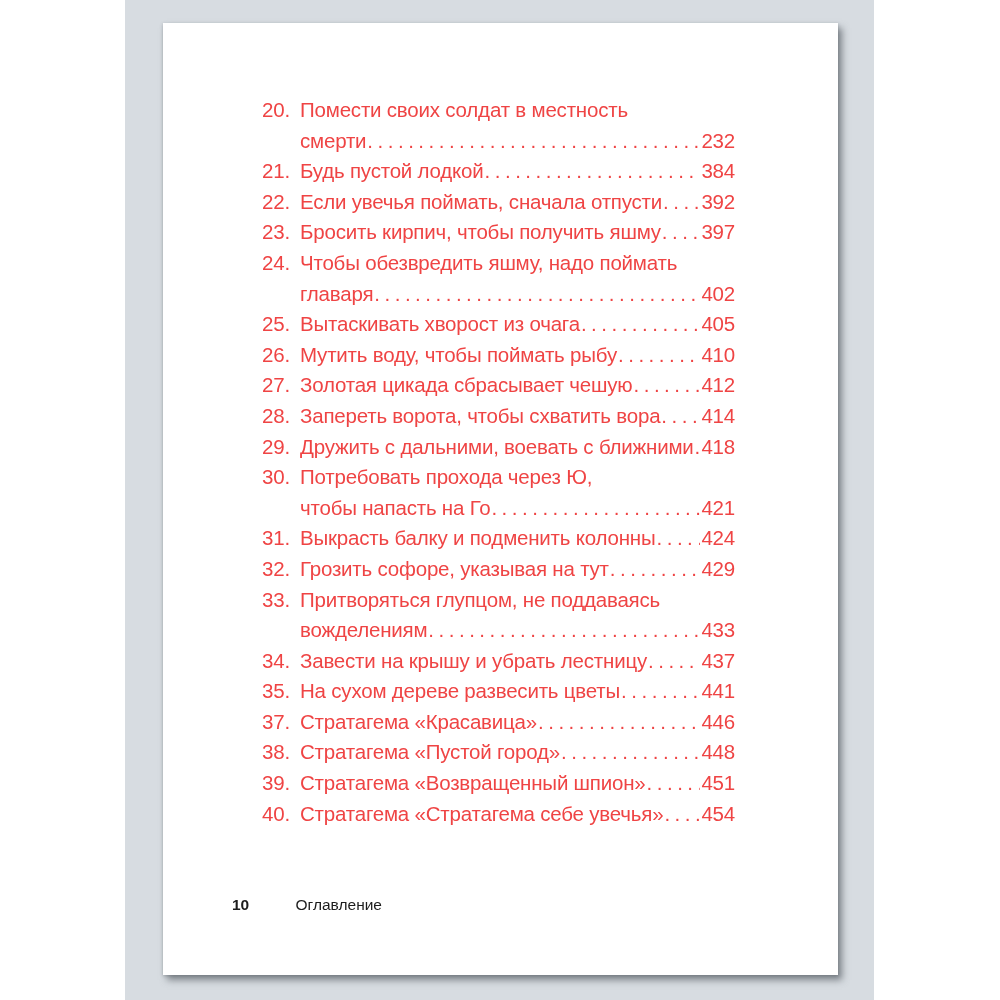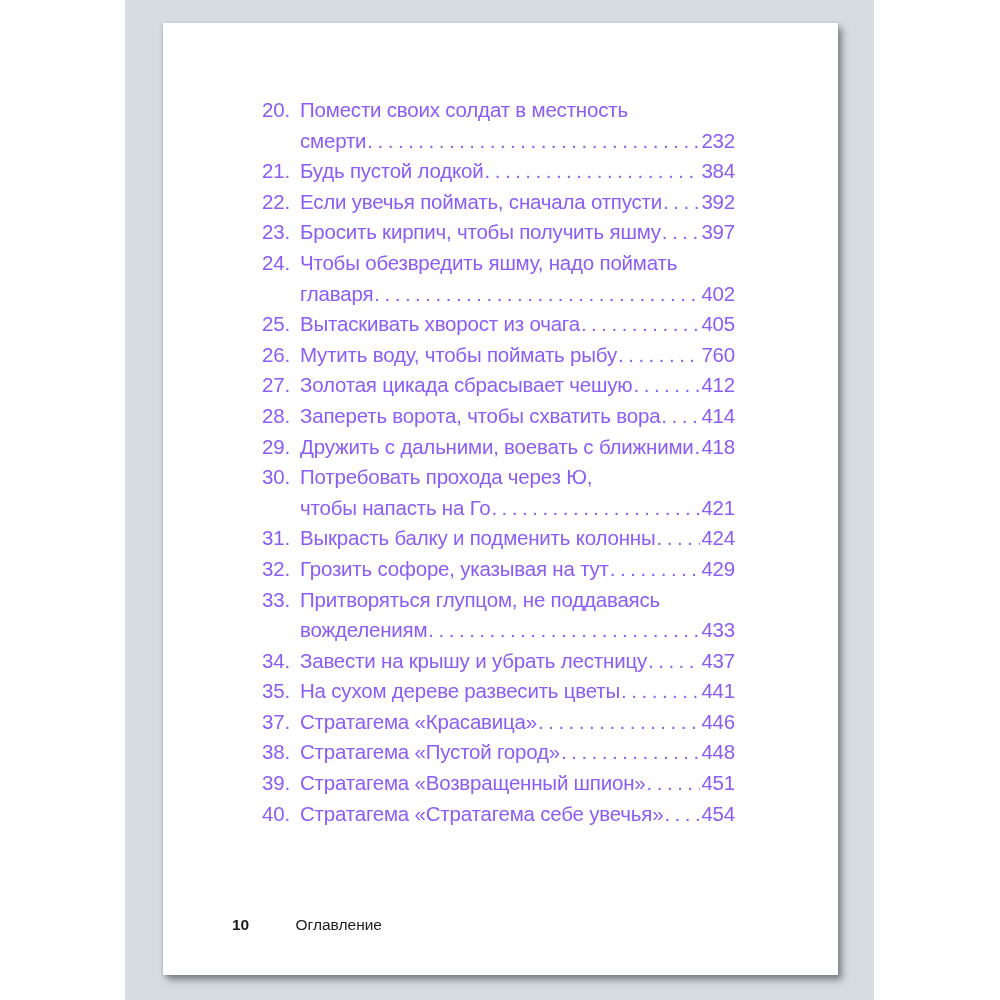--- a/index.html
+++ b/index.html
@@ -29,21 +29,21 @@
     box-shadow: 4px 5px 7px rgba(96, 103, 110, 0.75), 0 1px 3px rgba(96, 103, 110, 0.4);
   }
   .toc {
     position: absolute;
     left: 99px;
     right: 103px;
     top: 72px;
     font-size: 20.5px;
     line-height: 30.6px;
     letter-spacing: -0.2px;
-    color: #8b5cf6;
+    color: #ef4444;
   }
   .toc-line {
     display: flex;
     align-items: baseline;
   }
   .toc-num {
     flex: 0 0 38px;
   }
   .toc-text {
     flex: 0 0 auto;
@@ -59,21 +59,21 @@
   .toc-leader::before {
     content: "................................................................";
     letter-spacing: 4.5px;
   }
   .toc-page {
     flex: 0 0 auto;
   }
   .page-footer {
     position: absolute;
     left: 69px;
-    top: 892px;
+    top: 872px;
     font-size: 15.5px;
     line-height: 20px;
     color: #1c1c1c;
   }
   .page-footer .pagenum {
     font-weight: bold;
     display: inline-block;
   }
   .page-footer .footer-title {
     display: inline-block;
@@ -141,21 +141,21 @@
           <span class="toc-text">Вытаскивать хворост из очага</span>
           <span class="toc-leader"></span>
           <span class="toc-page">405</span>
         </div>
       </div>
       <div class="toc-entry">
         <div class="toc-line">
           <span class="toc-num">26.</span>
           <span class="toc-text">Мутить воду, чтобы поймать рыбу</span>
           <span class="toc-leader"></span>
-          <span class="toc-page">760</span>
+          <span class="toc-page">410</span>
         </div>
       </div>
       <div class="toc-entry">
         <div class="toc-line">
           <span class="toc-num">27.</span>
           <span class="toc-text">Золотая цикада сбрасывает чешую</span>
           <span class="toc-leader"></span>
           <span class="toc-page">412</span>
         </div>
       </div>

